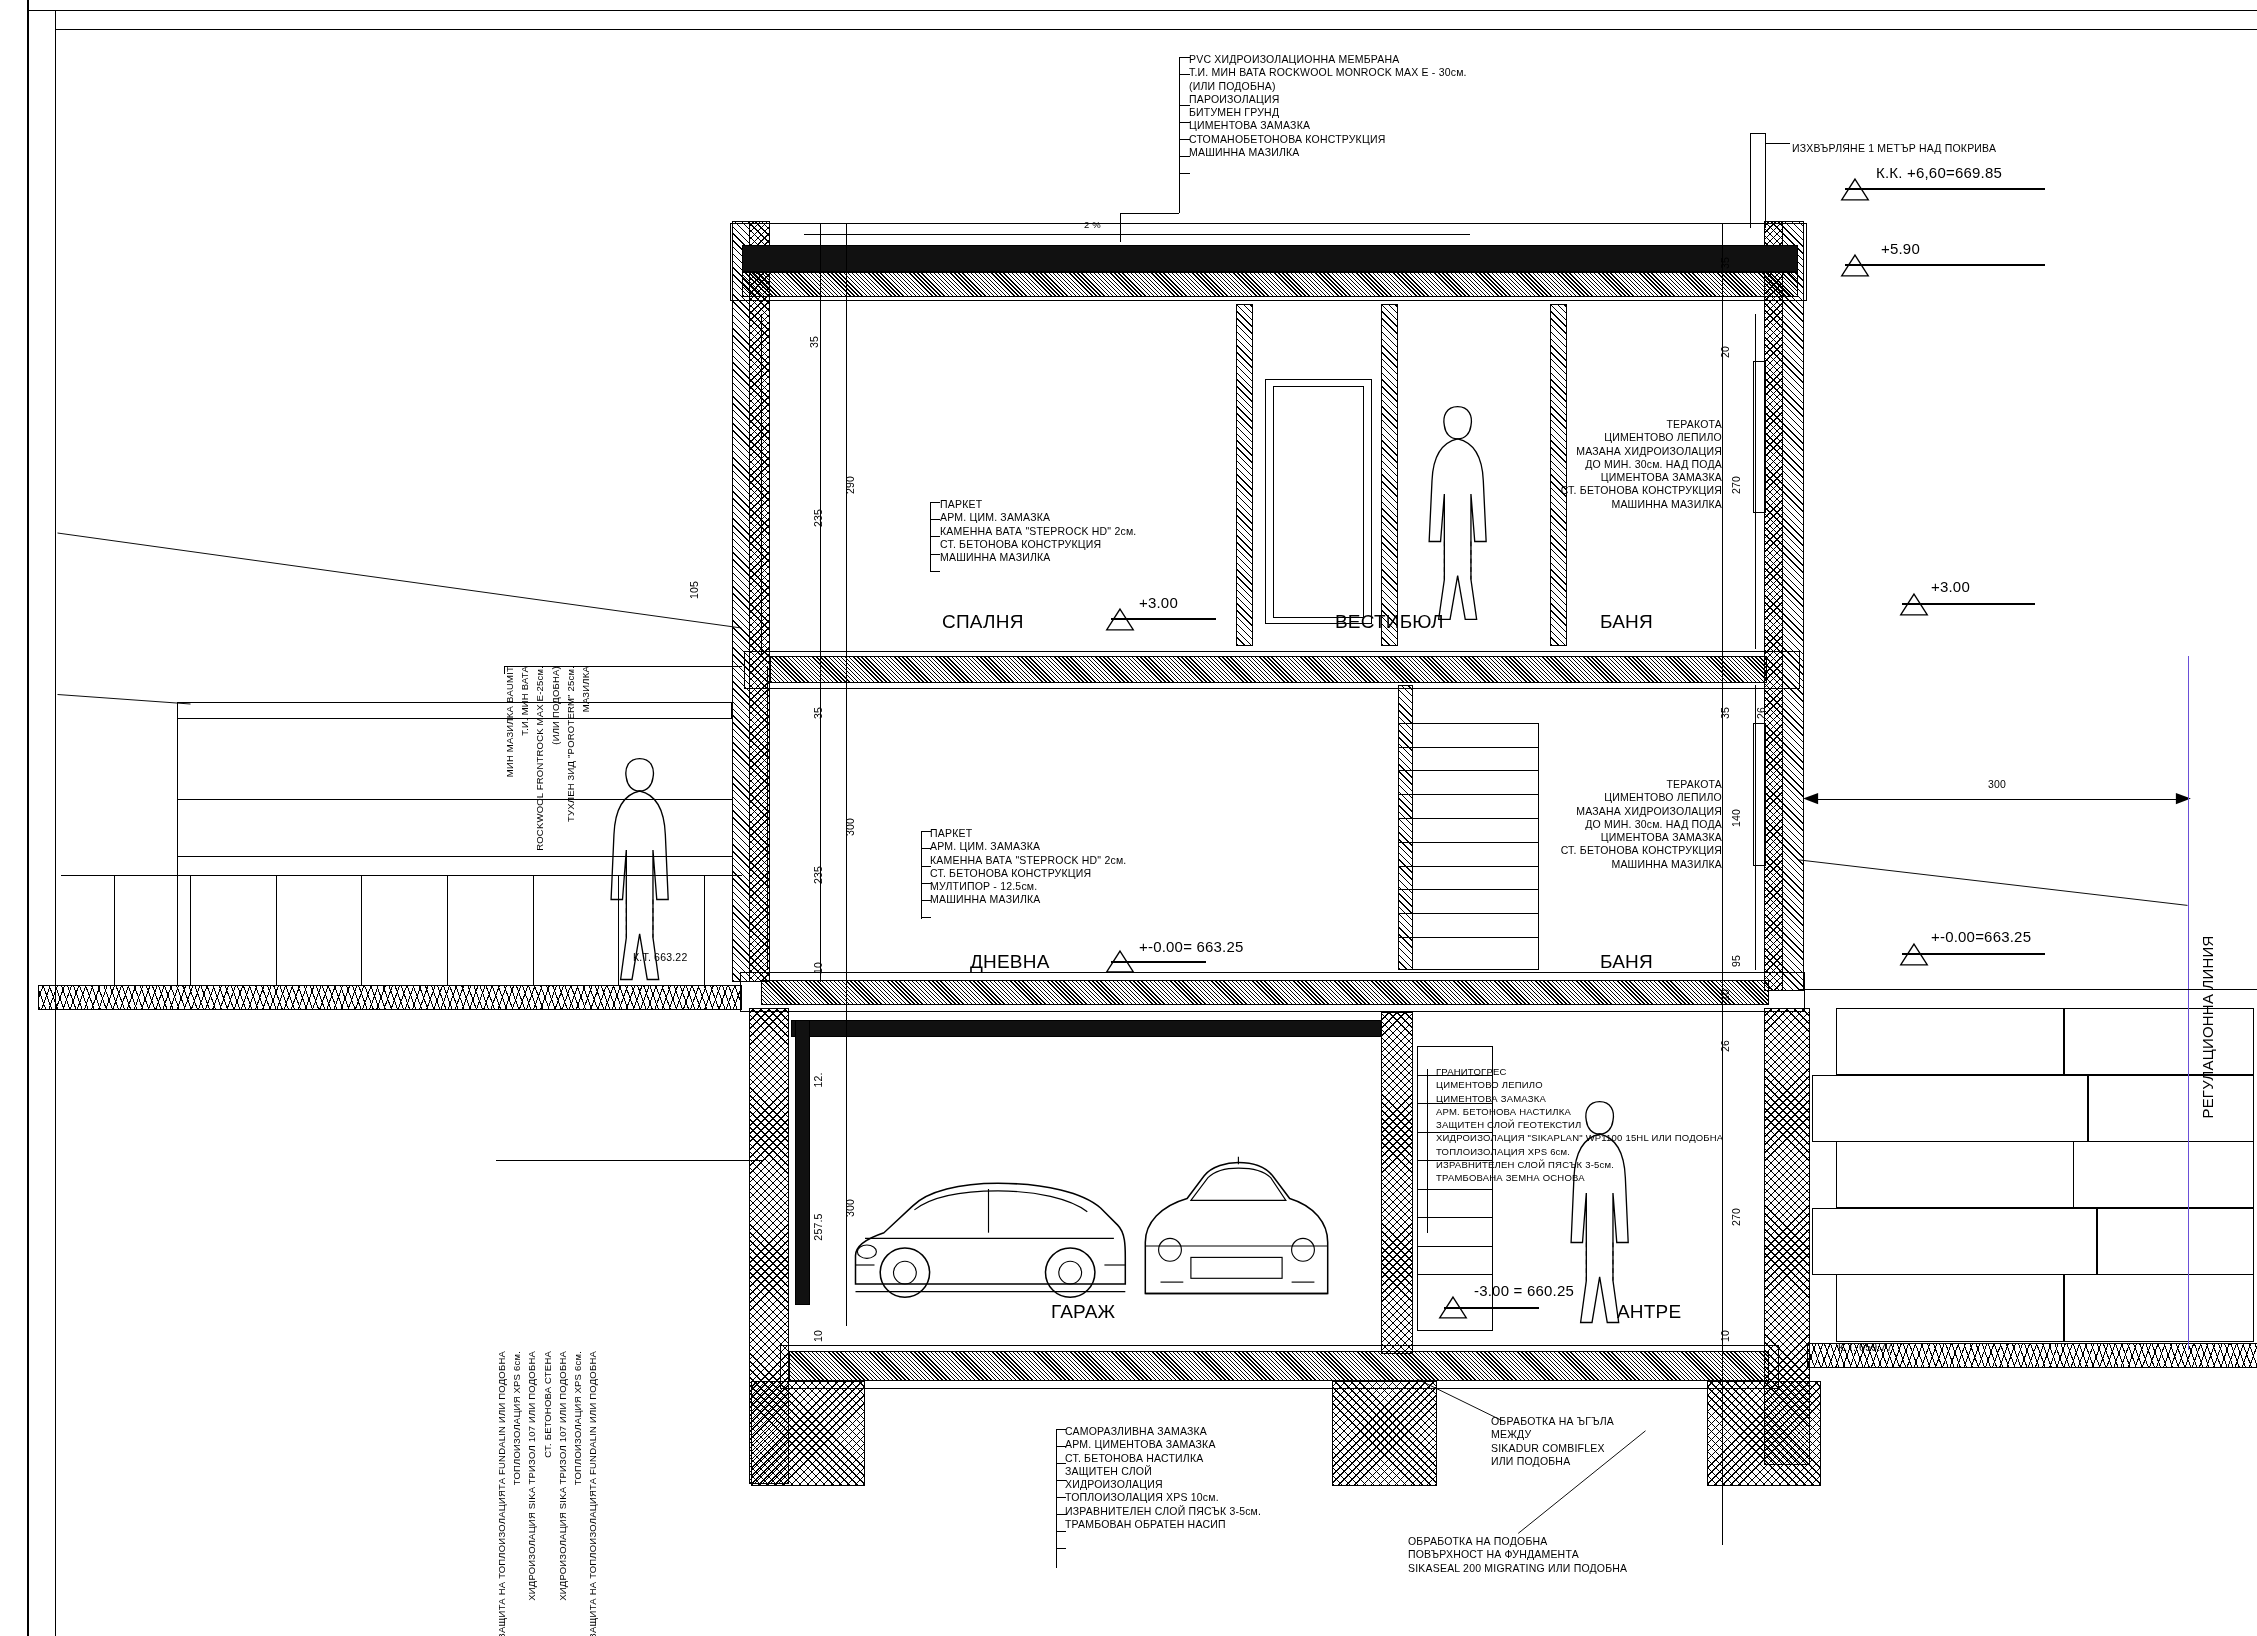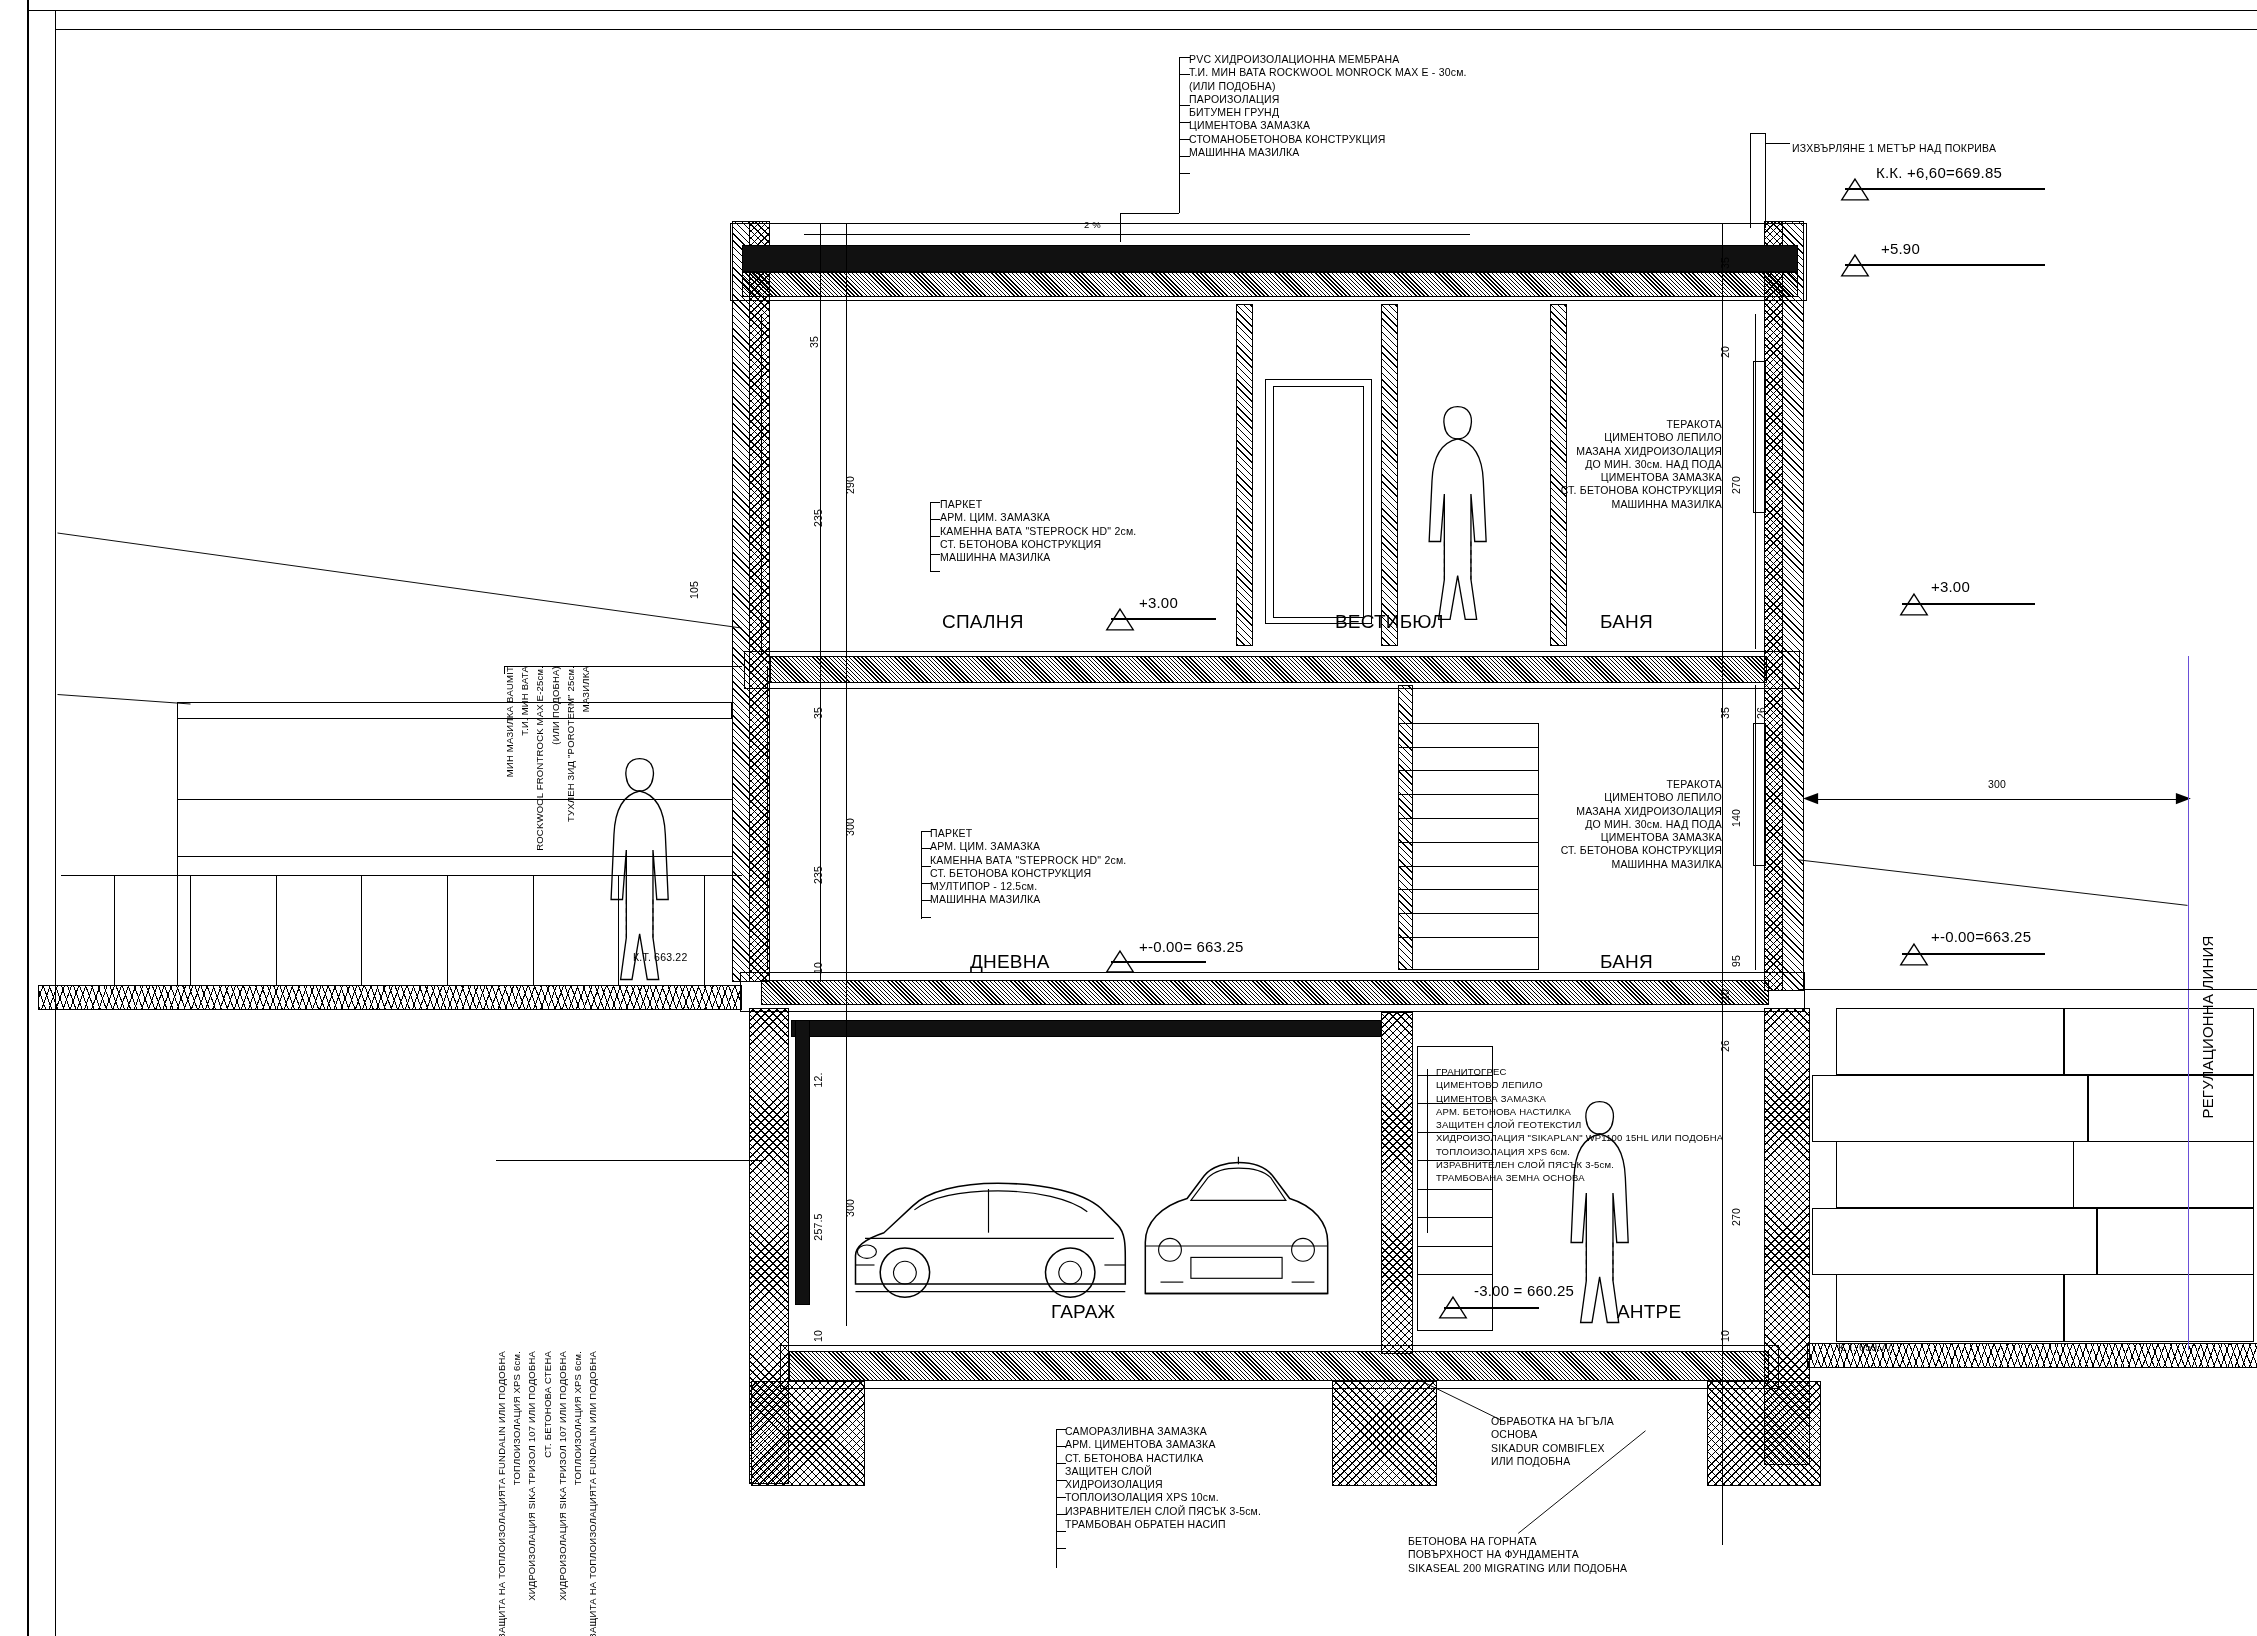--- a/index.html
+++ b/index.html
@@ -311,32 +311,32 @@
   <div class="ln hl" style="left:1056px;top:1446px;width:9.5px;"></div>
   <div class="ln hl" style="left:1056px;top:1463px;width:9.5px;"></div>
   <div class="ln hl" style="left:1056px;top:1480px;width:9.5px;"></div>
   <div class="ln hl" style="left:1056px;top:1497px;width:9.5px;"></div>
   <div class="ln hl" style="left:1056px;top:1514px;width:9.5px;"></div>
   <div class="ln hl" style="left:1056px;top:1531px;width:9.5px;"></div>
   <div class="ln hl" style="left:1056px;top:1548px;width:9.5px;"></div>
 
   <div class="abs labelgroup" style="left:1491px;top:1415px;">
     <div class="txt sm">ОБРАБОТКА НА ЪГЪЛА</div>
-    <div class="txt sm">ОСНОВА</div>
+    <div class="txt sm">МЕЖДУ</div>
     <div class="txt sm">SIKADUR COMBIFLEX</div>
     <div class="txt sm">ИЛИ ПОДОБНА</div>
   </div>
   <div class="svgwrap" style="left:1417px;top:1360px;width:190px;height:76px;">
     <svg width="190" height="76" viewBox="0 0 200 80">
         <line x1="0" y1="20" x2="90" y2="64" stroke="#000" stroke-width="1"></line>
       </svg>
   </div>
 
   <div class="abs labelgroup" style="left:1408px;top:1535px;">
-    <div class="txt sm">БЕТОНОВА НА ГОРНАТА</div>
+    <div class="txt sm">ОБРАБОТКА НА ПОДОБНА</div>
     <div class="txt sm">ПОВЪРХНОСТ НА ФУНДАМЕНТА</div>
     <div class="txt sm">SIKASEAL 200 MIGRATING ИЛИ ПОДОБНА</div>
   </div>
   <div class="svgwrap" style="left:1503px;top:1427px;width:171px;height:114px;">
     <svg width="171" height="114" viewBox="0 0 180 120">
         <line x1="150" y1="4" x2="16" y2="112" stroke="#000" stroke-width="1"></line>
       </svg>
   </div>
 
   <div class="abs" style="left:504px;top:666px;">

